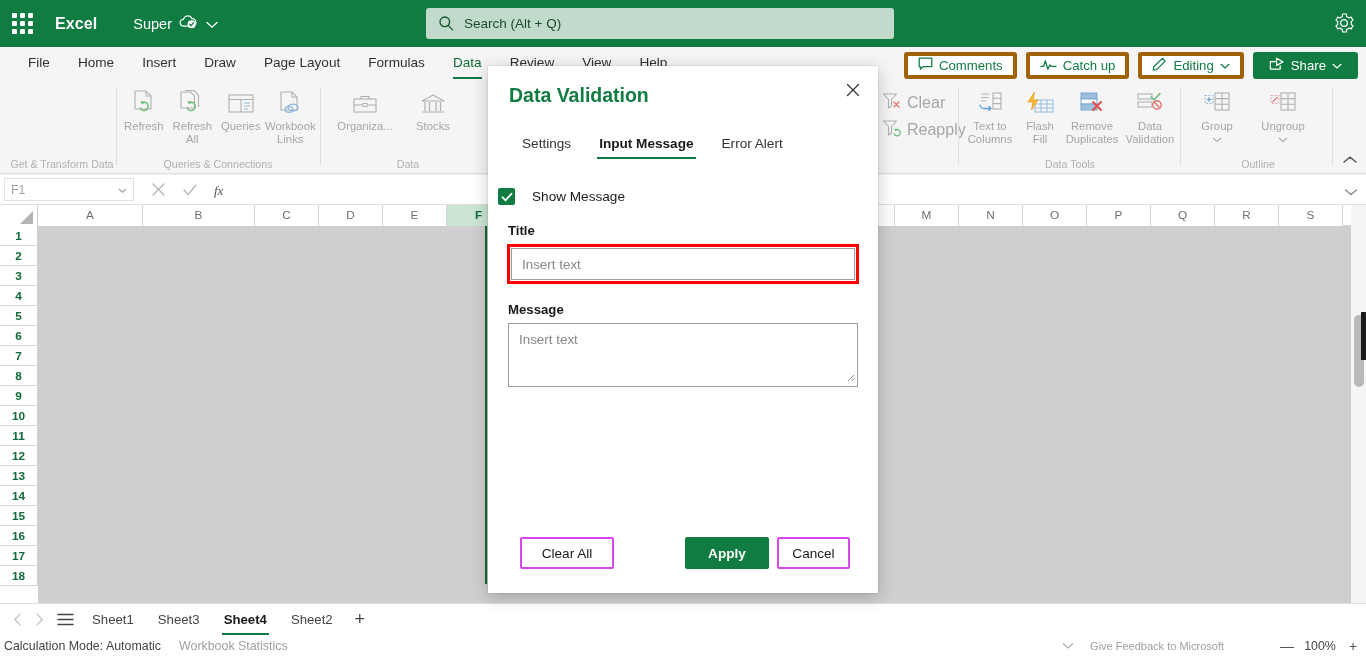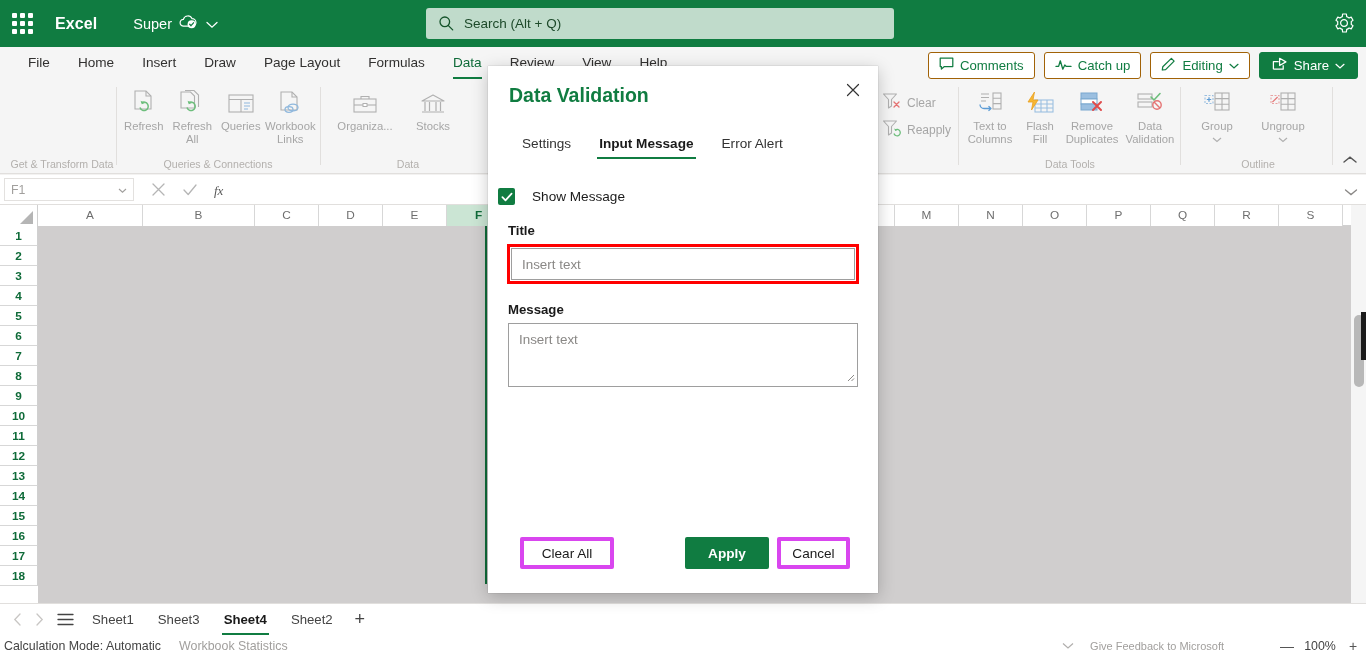--- a/index.html
+++ b/index.html
@@ -41,21 +41,21 @@
   .rtab {
     font-size:13.6px; color:#323130; padding:0 14px; height:32px; line-height:32px;
     position:relative; cursor:pointer; white-space:nowrap;
   }
   .rtab.active { color:#0f6b39; }
   .rtab.active::after {
     content:""; position:absolute; left:14px; right:14px; bottom:0px; height:2.5px; background:#107C41;
   }
   .topright-btns { position:absolute; right:8px; top:52px; display:flex; gap:9px; align-items:center; z-index:7; }
   .tr-btn {
-    height:27px; border:1px solid #a16207; background:#fff; border-radius:3px;
+    height:27px; border:4px solid #a16207; background:#fff; border-radius:3px;
     display:flex; align-items:center; gap:6px; padding:0 10px;
     font-size:13.2px; color:#107C41; cursor:pointer; white-space:nowrap;
   }
   .tr-btn.share { background:#107C41; color:#fff; border-color:#107C41; padding:0 12px; }
 
   
   .ribbon {
     position:absolute; left:0; top:79px; width:1366px; height:95px;
     background:#F5F5F5; border-bottom:1px solid #e1dfdd;
   }
@@ -64,21 +64,21 @@
   .ritem {
     width:62px; display:flex; flex-direction:column; align-items:center;
     font-size:11.3px; color:#a6a6a6; line-height:13px; text-align:center; cursor:default;
   }
   .ritem .ico { height:32px; display:flex; align-items:flex-end; justify-content:center; margin-bottom:3px; }
   .glabel {
     position:absolute; bottom:4px; width:100%; text-align:center;
     font-size:10.6px; color:#b3b0ad;
   }
   .gsep { position:absolute; top:8px; width:1px; height:78px; background:#e1dfdd; }
-  .ritem-h { display:flex; align-items:center; gap:5px; font-size:12px; color:#a6a6a6; height:27px; padding-left:2px; }
+  .ritem-h { display:flex; align-items:center; gap:5px; font-size:16px; color:#a6a6a6; height:27px; padding-left:2px; }
   .collapse-ribbon { position:absolute; right:8px; bottom:4px; cursor:pointer; }
 
   
   .formulabar {
     position:absolute; left:0; top:175px; width:1366px; height:30px;
     background:#fff; border-bottom:1px solid #e1dfdd; display:flex; align-items:center;
   }
   .namebox {
     width:130px; height:23px; margin-left:4px; border:1px solid #e3e1df; background:#fff;
     display:flex; align-items:center; padding:0 6px; font-size:12.3px; color:#a19f9d;
@@ -182,21 +182,21 @@
     margin-left:20px; width:350px; height:64px; border:1px solid #9e9e9e; outline:none;
     padding:8px 10px; font-size:13.4px; color:#333; resize:none;
     font-family:"Liberation Sans", sans-serif; background:#fff;
     position:relative;
   }
   .msg-area::placeholder { color:#8a8886; opacity:1; }
   .msg-wrap { position:relative; }
   .resize-grip { position:absolute; right:23px; bottom:5px; pointer-events:none; }
   .modal-footer { position:absolute; left:0; bottom:22px; width:390px; height:34px; }
   .mbtn {
-    position:absolute; height:32px; border:4px solid #d946ef; background:#fff;
+    position:absolute; height:32px; border:2px solid #d946ef; background:#fff;
     font-size:13.6px; color:#1a1a1a; border-radius:2px; cursor:pointer;
     font-family:"Liberation Sans", sans-serif; display:flex; align-items:center; justify-content:center;
   }
   .mbtn.primary { background:#107C41; color:#fff; border-color:#107C41; font-weight:bold; }
   .btn-clear { left:32px; width:94px; }
   .btn-apply { left:197px; width:84px; }
   .btn-cancel { left:289px; width:73px; }
 </style>
 </head>
 <body>

